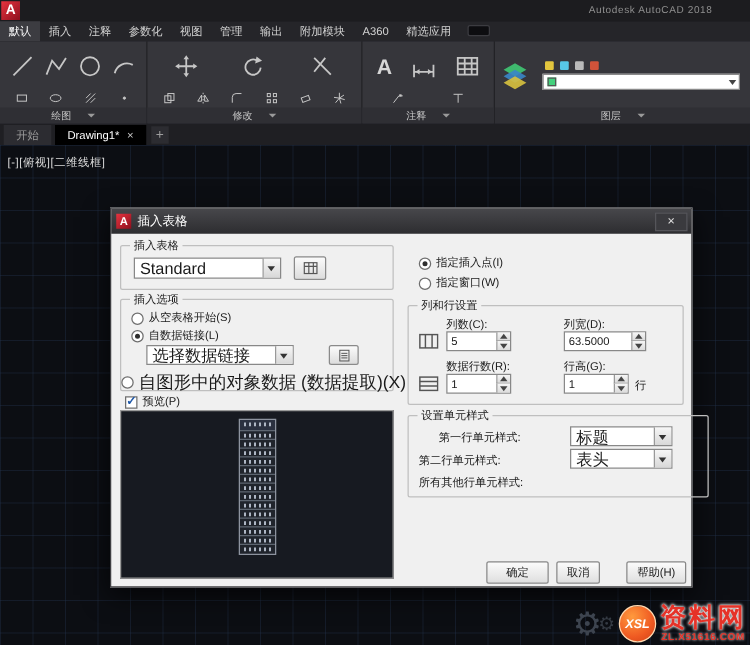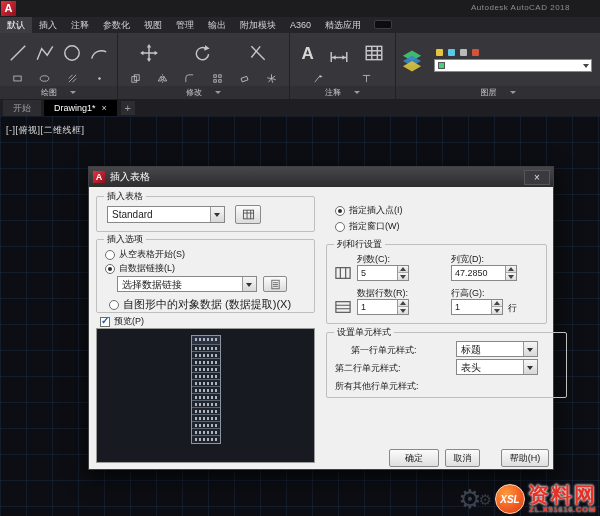--- a/index.html
+++ b/index.html
@@ -60,21 +60,21 @@
   .grp{position:absolute;border:1px solid #bfbfbf;border-radius:2px}
   .grp-label{position:absolute;top:-6px;left:7px;background:#f0f0f0;padding:0 3px;font-size:9px;line-height:11px;white-space:nowrap}
 
   .opt{position:absolute;display:flex;align-items:center;font-size:9px;white-space:nowrap}
   .radio{width:10px;height:10px;border:1px solid #6e6e6e;border-radius:50%;background:#fff;margin-right:4px;position:relative;flex:none}
   .radio.sel::after{content:"";position:absolute;inset:2px;background:#2e2e2e;border-radius:50%}
   .chk{width:10px;height:10px;border:1px solid #6e6e6e;background:#fff;margin-right:4px;position:relative;flex:none}
   .chk.on::after{content:"\2713";position:absolute;left:0;top:-3px;font-size:10px;color:#1f58a8;font-weight:bold}
 
   .combo{position:absolute;height:17px;background:#fff;border:1px solid #888}
-  .combo-val{position:absolute;left:4px;top:1px;font-size:10px;line-height:14px;white-space:nowrap}
+  .combo-val{position:absolute;left:4px;top:1px;font-size:13px;line-height:14px;white-space:nowrap}
   .combo-btn{position:absolute;right:0;top:0;bottom:0;width:14px;background:linear-gradient(#f6f6f6,#d8d8d8);border-left:1px solid #999}
   .combo-btn::after{content:"";position:absolute;left:3px;top:6px;border:3.5px solid transparent;border-top:4px solid #333;border-bottom:none}
 
   .spin{position:absolute;height:16px;background:#fff;border:1px solid #888}
   .spin-val{position:absolute;left:3px;top:1px;font-size:9px;line-height:13px}
   .sp-btn{position:absolute;right:0;width:11px;height:7px;background:linear-gradient(#f6f6f6,#dcdcdc);border-left:1px solid #999}
   .sp-up{top:0;border-bottom:1px solid #aaa}
   .sp-dn{bottom:0}
   .sp-up::after{content:"";position:absolute;left:2px;top:1px;border:3px solid transparent;border-bottom:4px solid #444;border-top:none}
   .sp-dn::after{content:"";position:absolute;left:2px;top:2px;border:3px solid transparent;border-top:4px solid #444;border-bottom:none}
@@ -306,31 +306,31 @@
         <span class="grp-label">插入选项</span>
       </div>
       <div class="opt" style="left:16px;top:61px">
         <span class="radio"></span>
         <span>从空表格开始(S)</span>
       </div>
       <div class="opt" style="left:16px;top:75px">
         <span class="radio sel"></span>
         <span>自数据链接(L)</span>
       </div>
-      <div class="combo" style="left:28px;top:89px;width:140px;height:16px">
+      <div class="combo" style="left:28px;top:89px;width:118px;height:16px">
         <span class="combo-val">选择数据链接</span>
         <span class="combo-btn"></span>
       </div>
       <div class="sbtn" style="left:174px;top:89px;width:24px;height:16px">
         <svg class="ico" width="11" height="11" viewBox="0 0 18 18" style="stroke:#555">
             <rect x="3" y="2" width="12" height="14"></rect>
             <path d="M5,6h8 M5,9h8 M5,12h8"></path>
           </svg>
       </div>
-      <div class="opt" style="left:20px;top:110px;font-size:11px">
+      <div class="opt" style="left:8px;top:110px;font-size:14px">
         <span class="radio"></span>
         <span>自图形中的对象数据 (数据提取)(X)</span>
       </div>
 
       <div class="opt" style="left:11px;top:128px">
         <span class="chk on"></span>
         <span>预览(P)</span>
       </div>
       <div class="preview">
         <div class="ptbl">
@@ -369,21 +369,21 @@
       <svg class="mini-ico ico" style="left:246px;top:79px;stroke:#555" width="16" height="14" viewBox="0 0 18 14">
           <rect x="1" y="1" width="16" height="12"></rect>
           <path d="M6,1v12 M12,1v12"></path>
         </svg>
       <div class="spin" style="left:268px;top:78px;width:52px">
         <span class="spin-val">5</span>
         <span class="sp-btn sp-up"></span>
         <span class="sp-btn sp-dn"></span>
       </div>
       <div class="spin" style="left:362px;top:78px;width:66px">
-        <span class="spin-val">47.2850</span>
+        <span class="spin-val">63.5000</span>
         <span class="sp-btn sp-up"></span>
         <span class="sp-btn sp-dn"></span>
       </div>
       <span class="flabel" style="left:268px;top:100px">数据行数(R):</span>
       <span class="flabel" style="left:362px;top:100px">行高(G):</span>
       <svg class="mini-ico ico" style="left:246px;top:113px;stroke:#555" width="16" height="14" viewBox="0 0 18 14">
           <rect x="1" y="1" width="16" height="12"></rect>
           <path d="M1,5h16 M1,9h16"></path>
         </svg>
       <div class="spin" style="left:268px;top:112px;width:52px">

